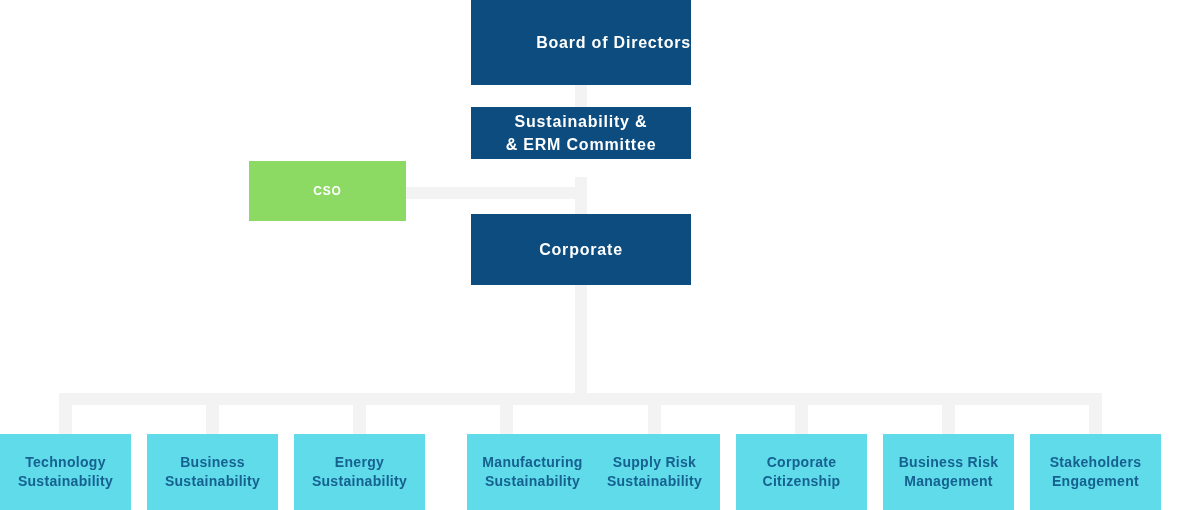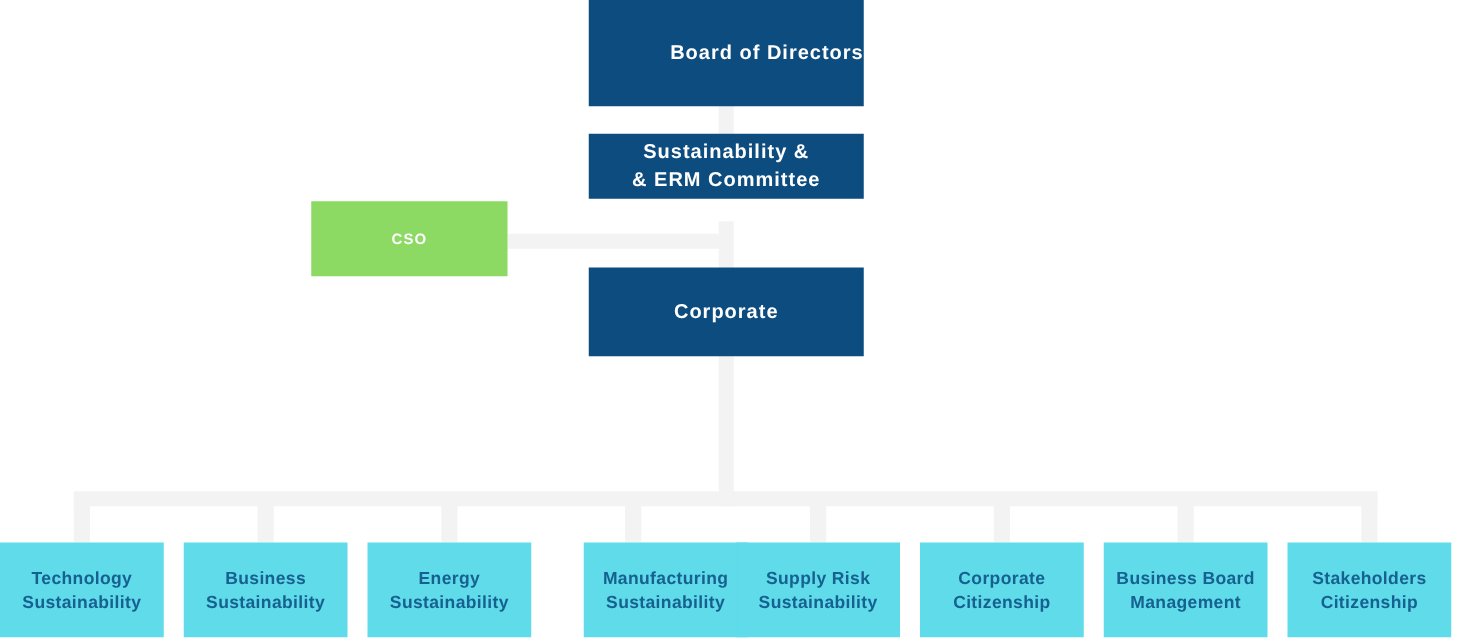--- a/index.html
+++ b/index.html
@@ -137,21 +137,21 @@
   </div>
   <div class="node dept" style="left:589px">
     <span class="label">Supply Risk
 Sustainability</span>
   </div>
   <div class="node dept" style="left:736px">
     <span class="label">Corporate
 Citizenship</span>
   </div>
   <div class="node dept" style="left:883px">
-    <span class="label">Business Board
+    <span class="label">Business Risk
 Management</span>
   </div>
   <div class="node dept" style="left:1030px">
     <span class="label">Stakeholders
-Citizenship</span>
+Engagement</span>
   </div>
 
 </div>
 
 </body></html>

